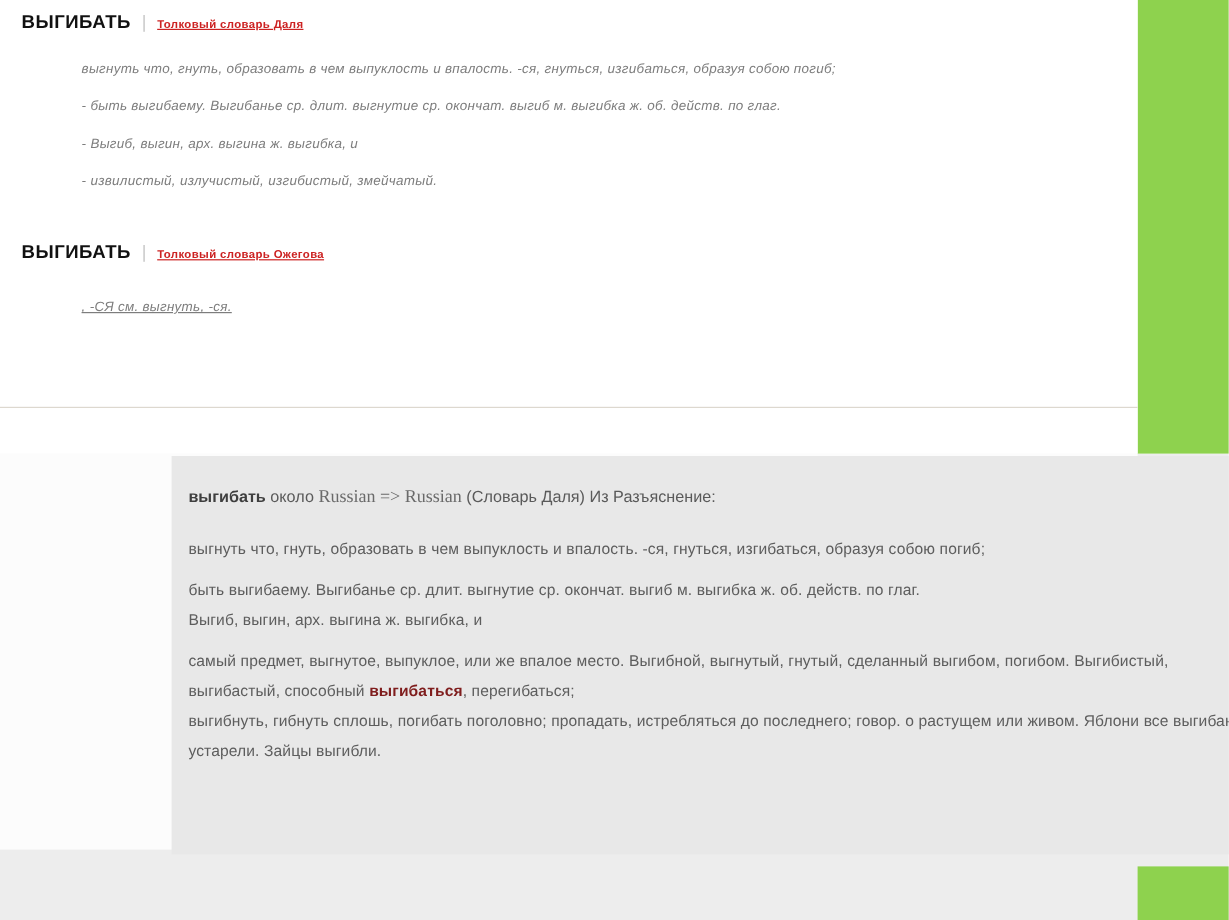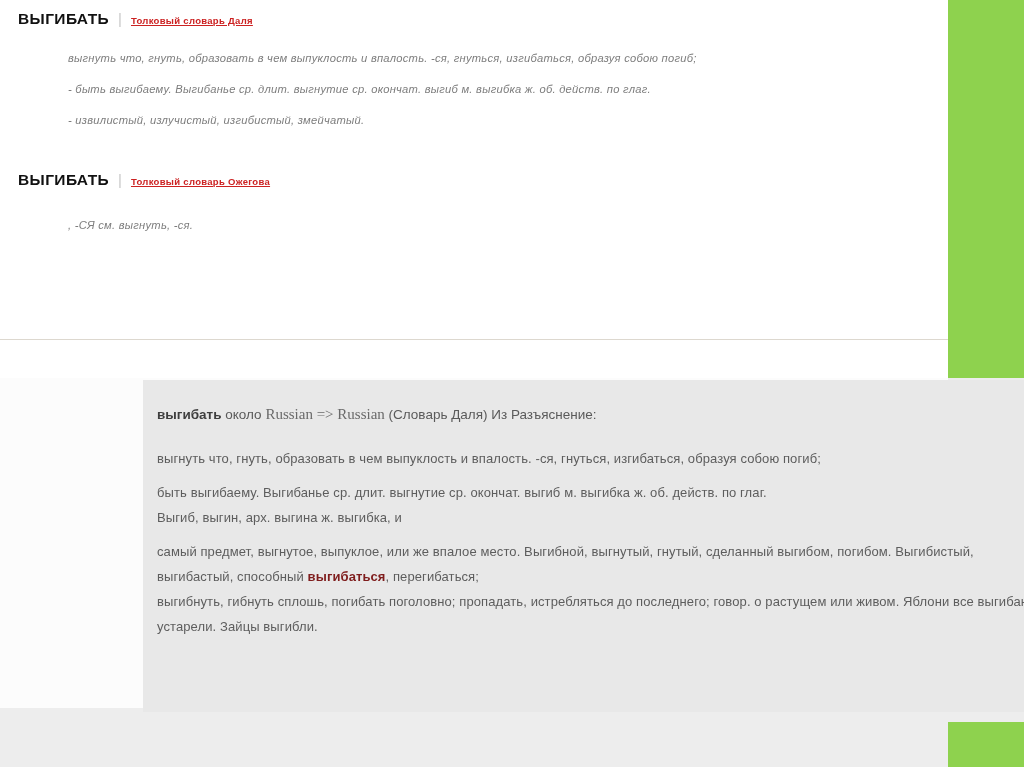--- a/index.html
+++ b/index.html
@@ -100,21 +100,21 @@
     letter-spacing: 0.25px;
   }
   .entry-body p {
     margin: 0 0 14px 0;
   }
 
   .entry1-head { margin-top: 10px; }
   .entry1-body { margin-top: 22px; }
 
   .entry2-head { margin-top: 42px; }
-  .entry2-body { margin-top: 28px; }
+  .entry2-body { margin-top: 28px; text-decoration: underline; }
 
   .rule {
     position: absolute;
     left: 0;
     top: 339px;
     width: 948px;
     height: 0;
     border-top: 1px solid #ddd8cf;
   }
 
@@ -171,20 +171,21 @@
 <div class="top-area">
 
   <div class="entry-head entry1-head">
     <span class="headword">ВЫГИБАТЬ</span>
     <span class="sep">|</span>
     <span class="src-link">Толковый словарь Даля</span>
   </div>
   <div class="entry-body entry1-body">
     <p>выгнуть что, гнуть, образовать в чем выпуклость и впалость. -ся, гнуться, изгибаться, образуя собою погиб;</p>
     <p>- быть выгибаему. Выгибанье ср. длит. выгнутие ср. окончат. выгиб м. выгибка ж. об. действ. по глаг.</p>
+    <p>- Выгиб, выгин, арх. выгина ж. выгибка, и</p>
     <p>- извилистый, излучистый, изгибистый, змейчатый.</p>
   </div>
 
   <div class="entry-head entry2-head">
     <span class="headword">ВЫГИБАТЬ</span>
     <span class="sep">|</span>
     <span class="src-link">Толковый словарь Ожегова</span>
   </div>
   <div class="entry-body entry2-body">
     <p>, -СЯ см. выгнуть, -ся.</p>

